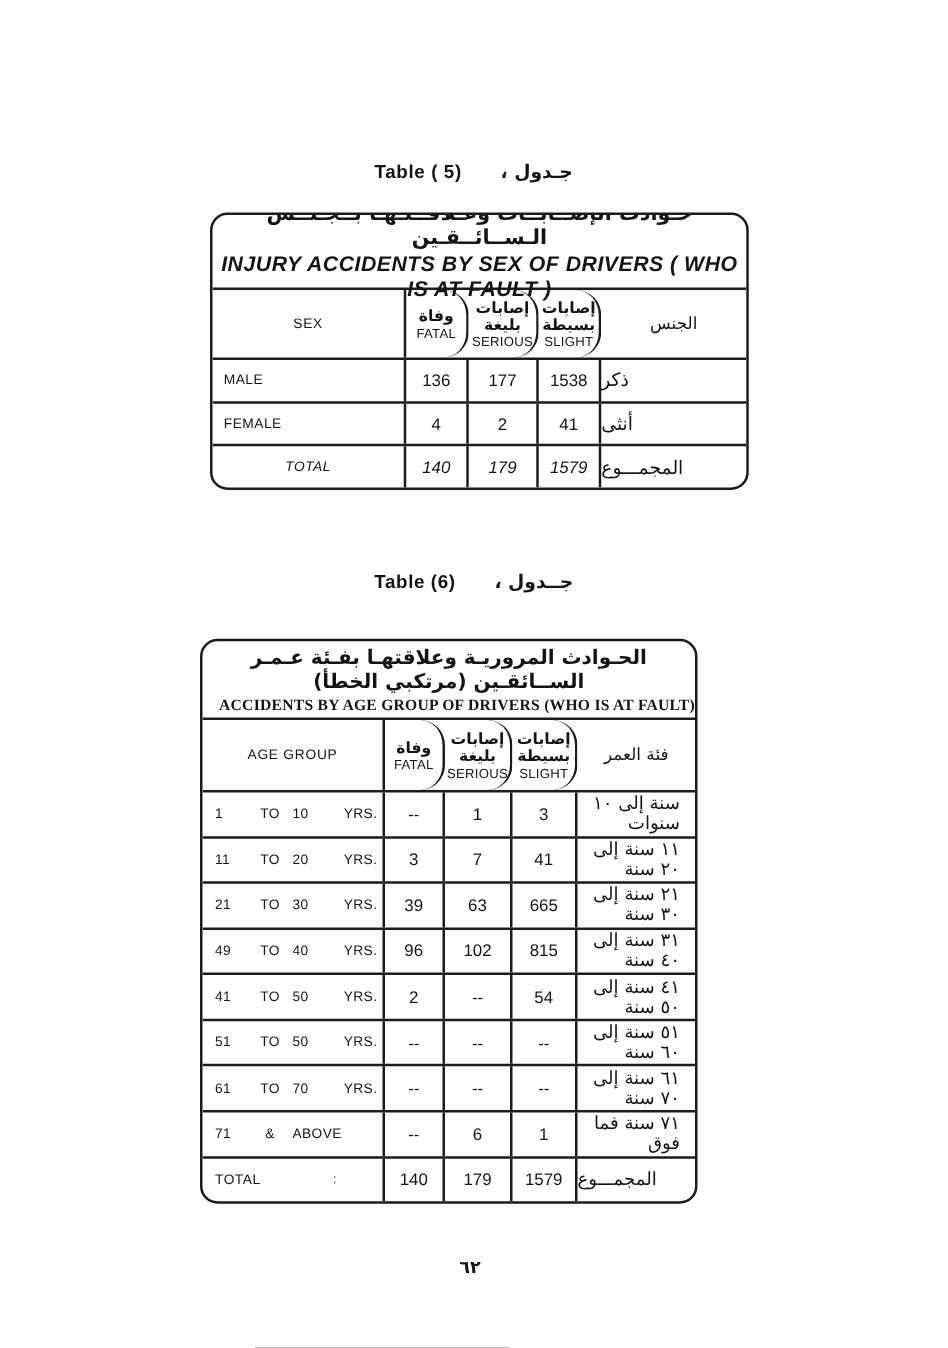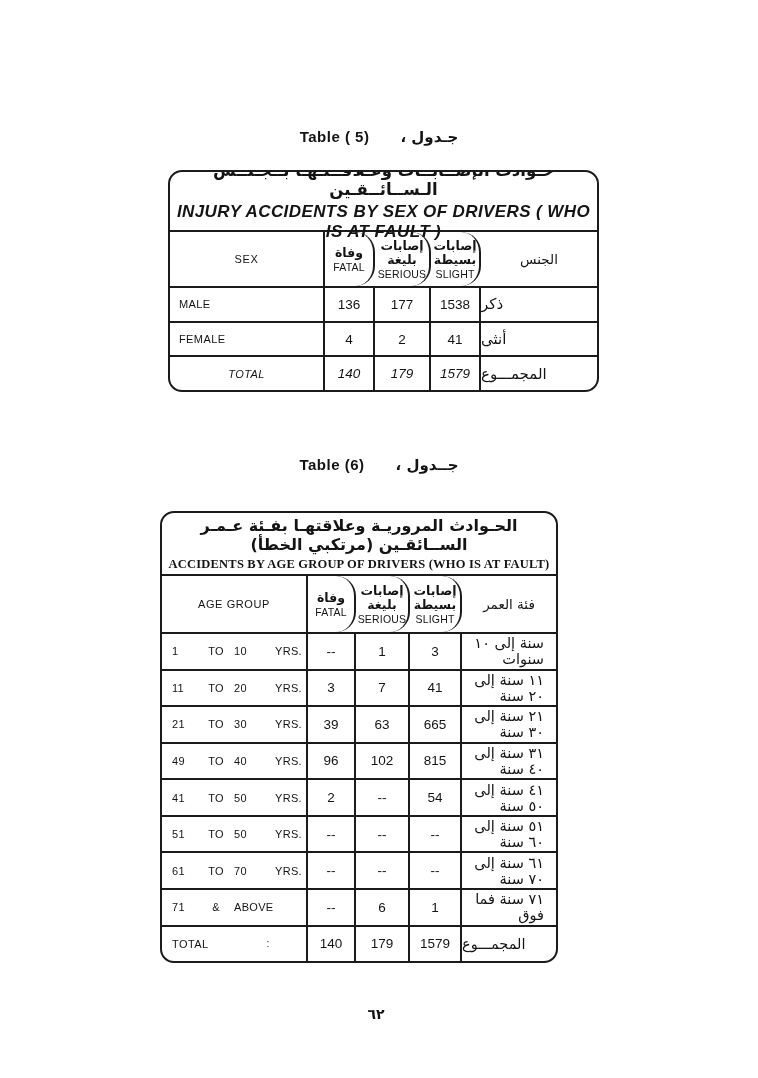--- a/index.html
+++ b/index.html
@@ -26,21 +26,21 @@
   .t5 { left:168px; top:170px; width:431px; height:222px; }
   .t6 { left:160px; top:511px; width:398px; height:452px; }
 
   .tbl-title { border-bottom:2px solid #1b1b1b; text-align:center; flex:0 0 auto;
     display:flex; flex-direction:column; justify-content:center; gap:3px; }
   .t5 .tbl-title { height:58px; }
   .t6 .tbl-title { height:61px; }
   .title-ar { font-weight:bold; font-size:16px; direction:rtl; }
   .t5 .title-ar { font-size:16.5px; letter-spacing:0.5px; }
   .title-en-5 { font-size:17px; font-weight:bold; font-style:italic; letter-spacing:0.4px; }
-  .title-en-6 { font-family:"Liberation Serif","DejaVu Serif",serif; font-size:12.5px; font-weight:bold; letter-spacing:0.2px; }
+  .title-en-6 { font-family:"Liberation Serif","DejaVu Serif",serif; font-size:12.5px; font-weight:bold; letter-spacing:0.2px;text-align:right; }
 
   
   .grid5, .grid6 { display:grid; align-items:stretch; }
   .grid5 { grid-template-columns:155px 50px 56px 50px 1fr; }
   .grid6 { grid-template-columns:146px 48px 54px 52px 1fr; }
   .hdr { flex:0 0 auto; }
   .t5 .hdr { height:54px; }
   .t6 .hdr { height:56px; }
   .row { flex:1 1 0; border-top:2px solid #1b1b1b; min-height:0; }
 

